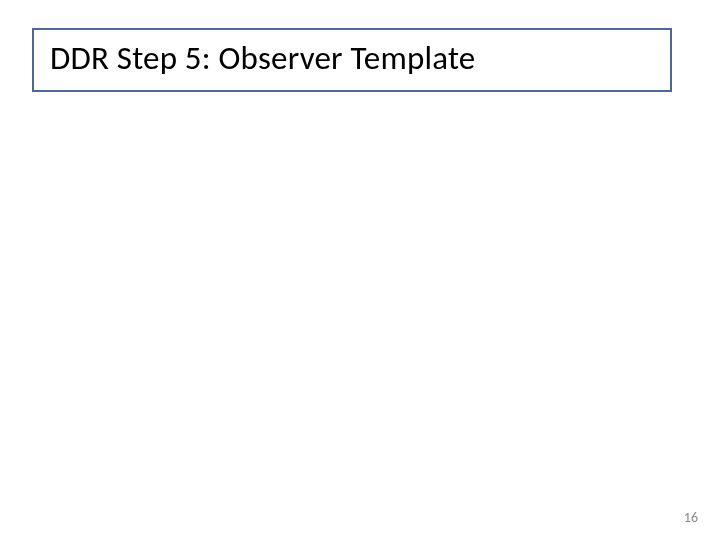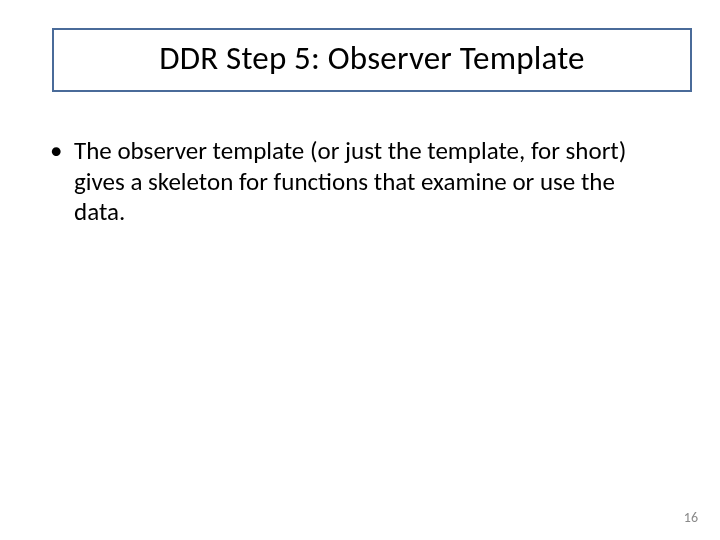--- a/index.html
+++ b/index.html
@@ -8,27 +8,27 @@
     width: 720px;
     height: 540px;
     background: #ffffff;
     font-family: Calibri, "Segoe UI", Arial, sans-serif;
     color: #000;
     position: relative;
     overflow: hidden;
   }
   .title-box {
     position: absolute;
-    left: 52px;
+    left: 32px;
     top: 28px;
     width: 640px;
     border: 2px solid #4a6b99;
     box-sizing: border-box;
     padding: 10px 16px 14px 16px;
-    text-align: center;
+    text-align: left;
   }
   .title-text {
     font-size: 33px;
     font-weight: 400;
     letter-spacing: 0.2px;
     line-height: 1.1;
   }
   .body {
     position: absolute;
     left: 46px;
@@ -66,17 +66,16 @@
 </style>
 </head>
 <body>
 
 <div class="title-box">
   <div class="title-text">DDR Step 5: Observer Template</div>
 </div>
 
 <div class="body">
   <ul class="bullets">
-    <li>The observer template (or just the template, for short) gives a skeleton for functions that examine or use the data.</li>
   </ul>
 </div>
 
 <div class="page-number">16</div>
 
 </body></html>

